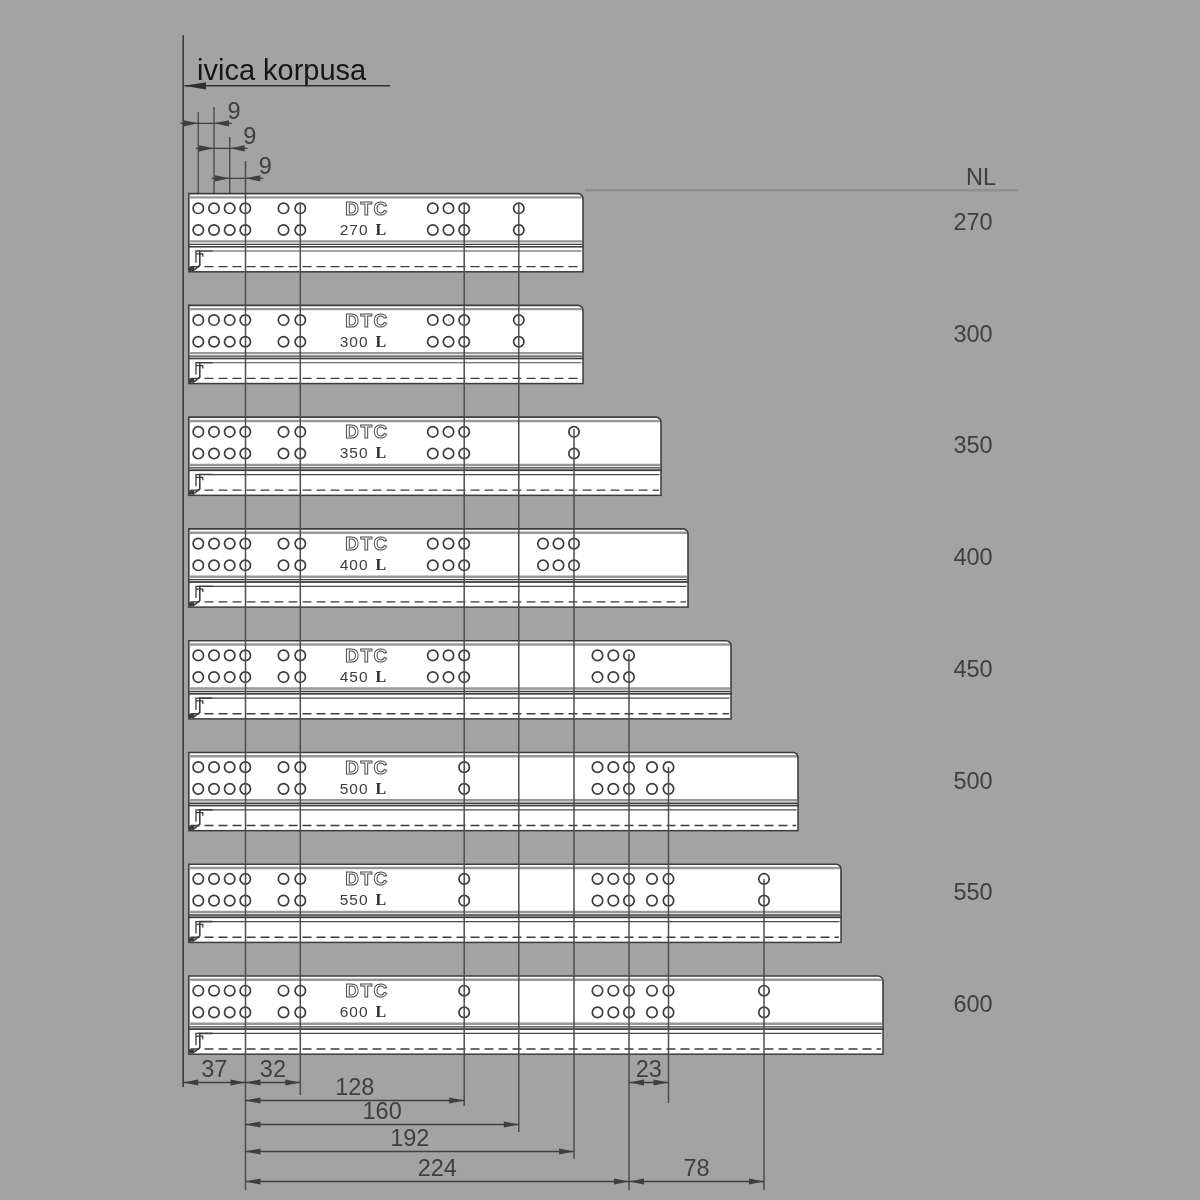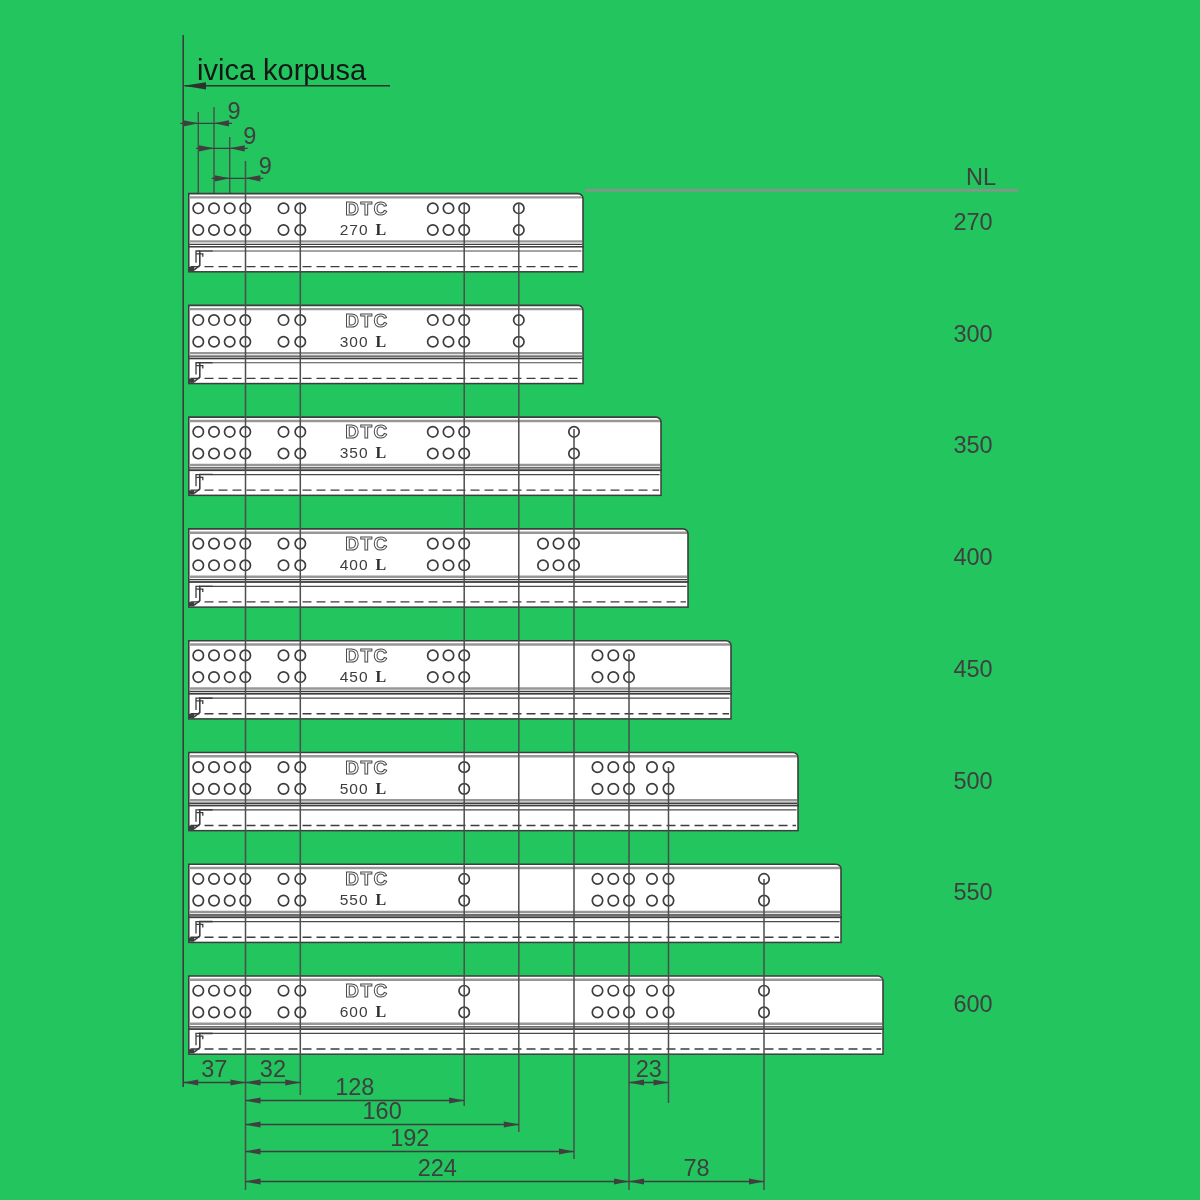--- a/index.html
+++ b/index.html
@@ -1,16 +1,16 @@
 <!DOCTYPE html>
 <html><head>
 <meta charset="utf-8">
 <style>
   html,body{margin:0;padding:0;background:#fff;}
-  .canvas{position:relative;width:1200px;height:1200px;background:#22c55e;overflow:hidden;}
+  .canvas{position:relative;width:1200px;height:1200px;background:#a3a3a3;overflow:hidden;}
   svg{display:block;}
   text{font-family:"Liberation Sans", sans-serif;}
 </style>
 </head>
 <body>
 
 <div class="canvas">
   <svg id="diagram" width="1200" height="1200" viewBox="0 0 1200 1200">
       <g>
         <line x1="183.2" y1="35" x2="183.2" y2="1087" stroke="#3d3d3d" stroke-width="1.6"></line>

